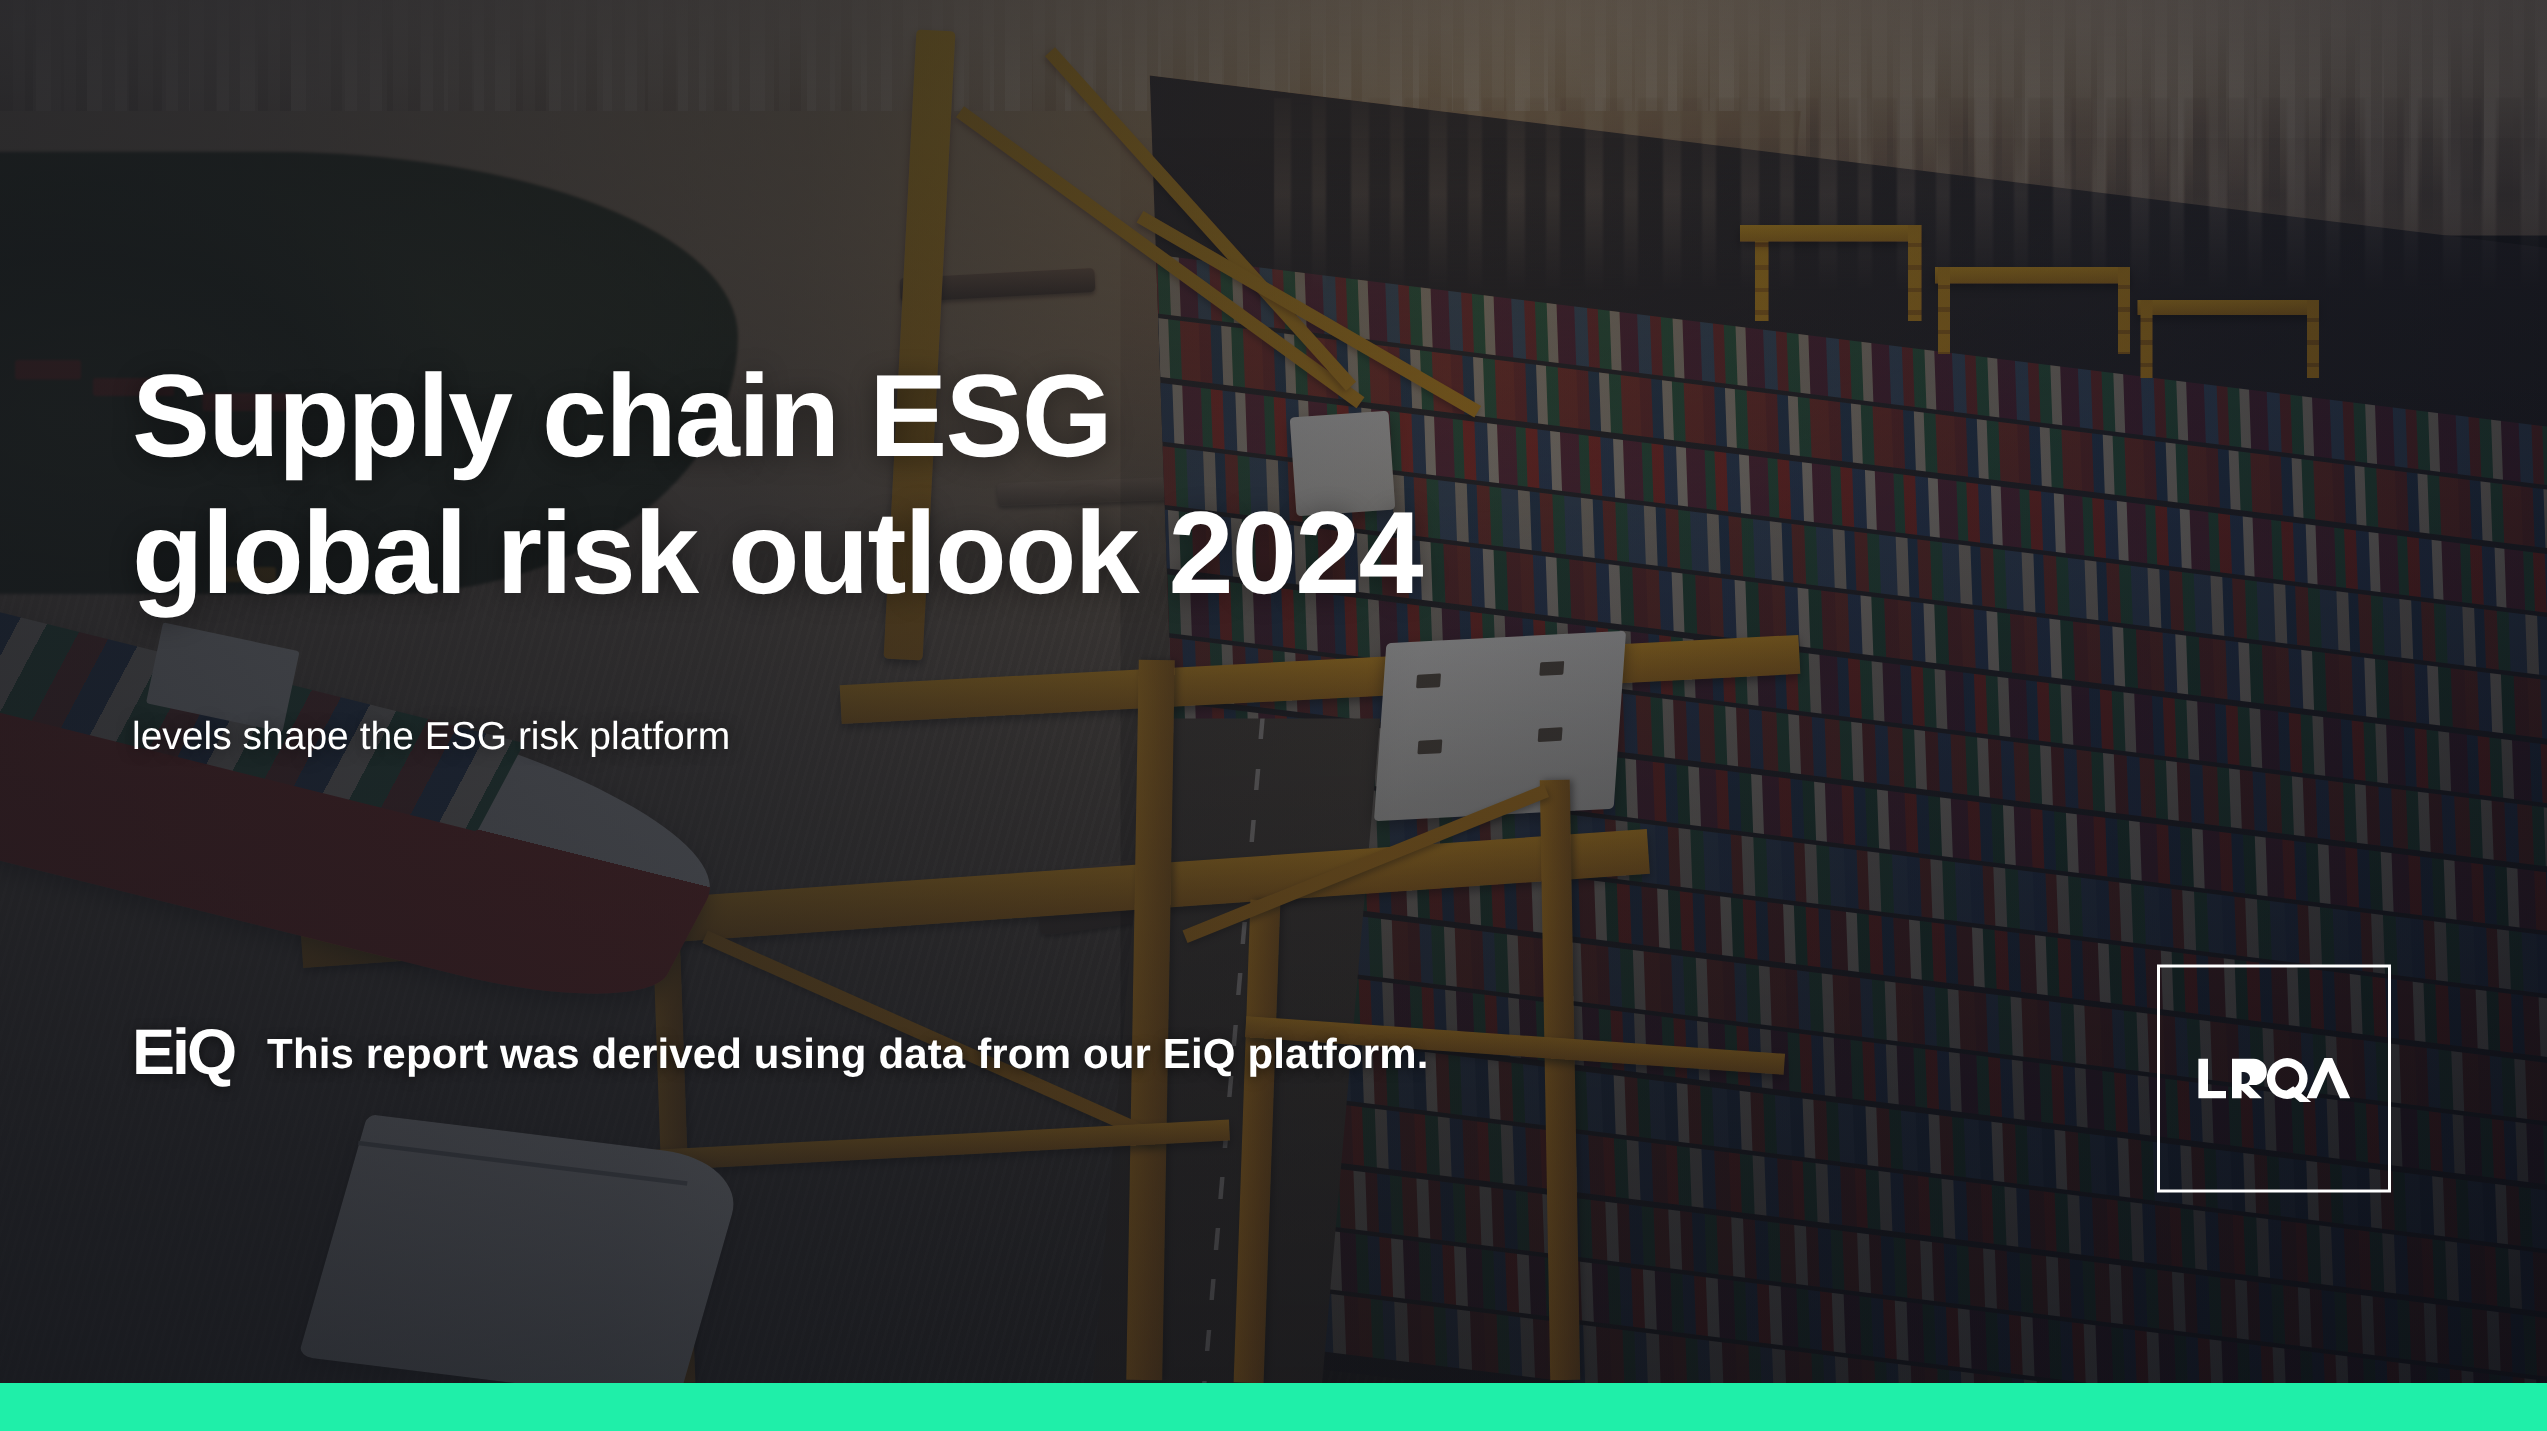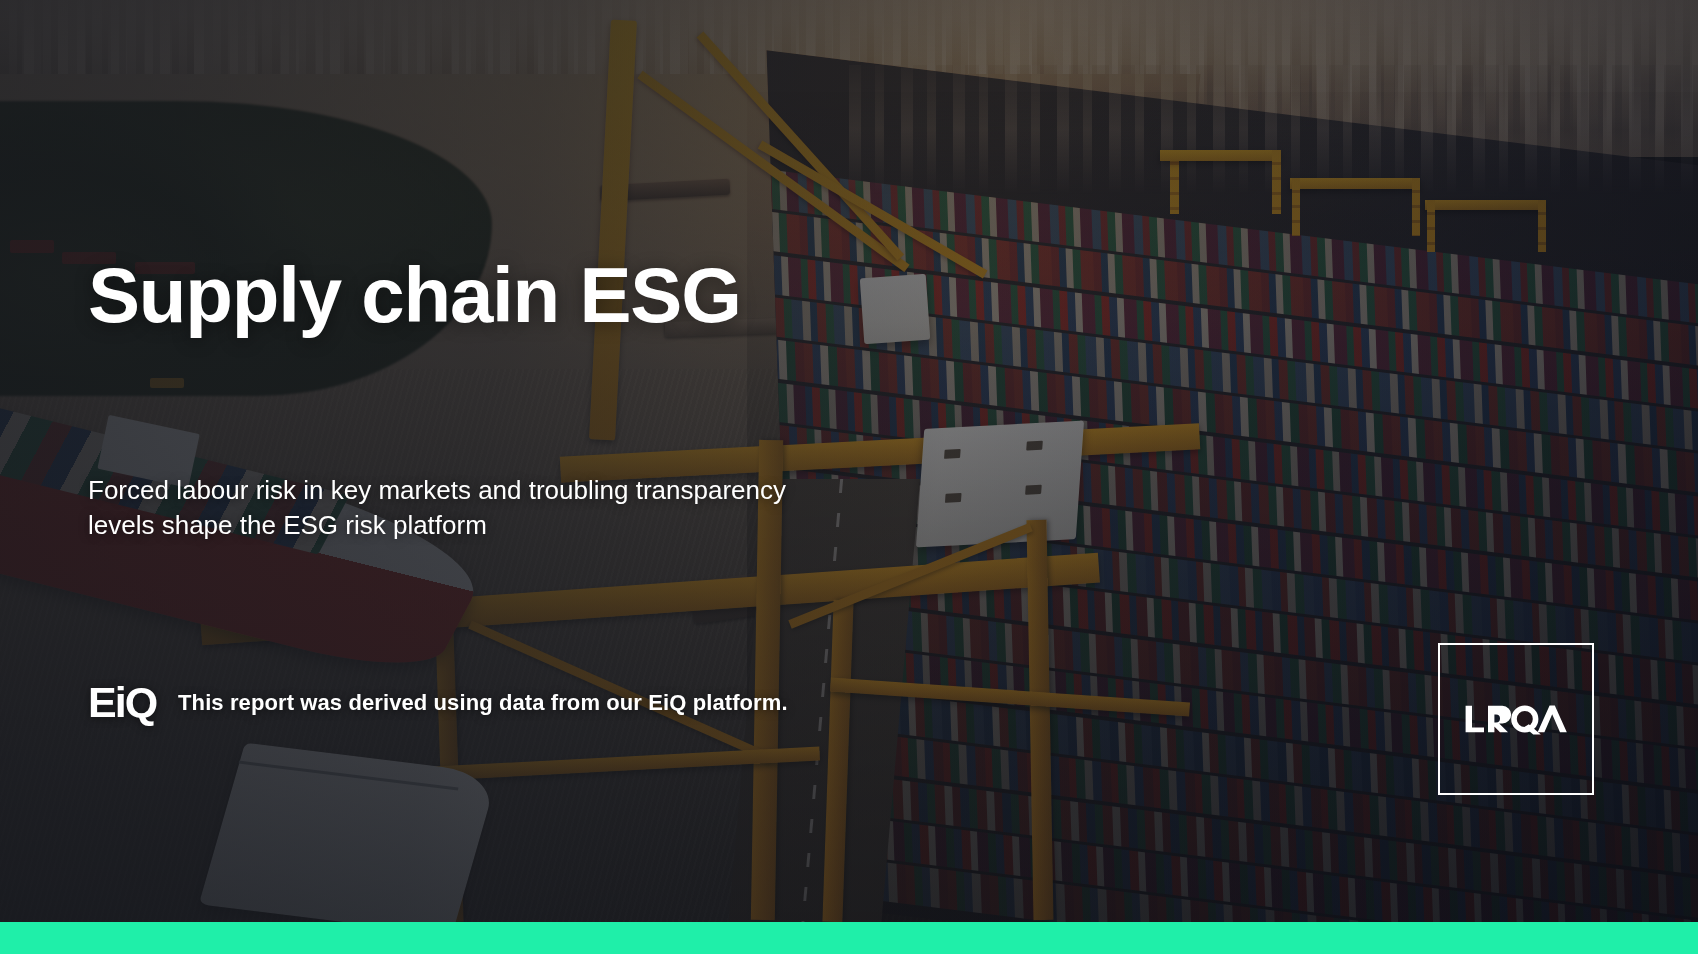--- a/index.html
+++ b/index.html
@@ -187,42 +187,41 @@
   }
 
   
   .content{ position:absolute; left:0; top:0; width:100%; height:922px; }
 
   .title{
     position:absolute; left:88px; top:232px; width:980px;
     color:#fff; font-weight:700; font-size:78px; line-height:1.17;
     letter-spacing:-1.2px;
     text-shadow:0 2px 18px rgba(0,0,0,.45);
-    margin-top:18px;
   }
   .title .ln{ display:block; }
 
   .subtitle{
     position:absolute; left:88px; top:473px; width:830px;
     color:#fff; font-size:26px; line-height:1.36; font-weight:400;
     text-shadow:0 1px 10px rgba(0,0,0,.55);
   }
   .subtitle .ln{ display:block; }
 
   .eiq-row{
     position:absolute; left:88px; top:681px;
     display:flex; align-items:center; gap:22px;
   }
   .eiq-logo{
     color:#fff; font-size:43px; font-weight:700; line-height:1;
     letter-spacing:-2px;
     text-shadow:0 1px 8px rgba(0,0,0,.5);
   }
   .eiq-caption{
-    color:#fff; font-size:22px; font-weight:600; letter-spacing:.1px;
+    color:#fff; font-size:28px; font-weight:600; letter-spacing:.1px;
     text-shadow:0 1px 8px rgba(0,0,0,.6);
   }
 
   .lrqa-box{
     position:absolute; left:1438px; top:643px;
     width:156px; height:152px;
     border:2.5px solid #fff;
     display:flex; align-items:center; justify-content:center;
   }
   .lrqa-mark{ width:104px; height:34px; display:block; }
@@ -325,24 +324,24 @@
     <div class="tug-rail"></div>
 
     <div class="warm"></div>
     <div class="tint"></div>
   </div>
 
   <div class="content">
 
     <h1 class="title">
       <span class="ln">Supply chain ESG</span>
+      <span class="ln">global risk outlook 2024</span>
     </h1>
 
     <p class="subtitle">
-      <span class="ln">Forced labour risk in key markets and troubling transparency</span>
       <span class="ln">levels shape the ESG risk platform</span>
     </p>
 
     <div class="eiq-row">
       <span class="eiq-logo">EiQ</span>
       <span class="eiq-caption">This report was derived using data from our EiQ platform.</span>
     </div>
 
     <div class="lrqa-box">
       <svg class="lrqa-mark" viewBox="0 0 260 78" aria-hidden="true">

